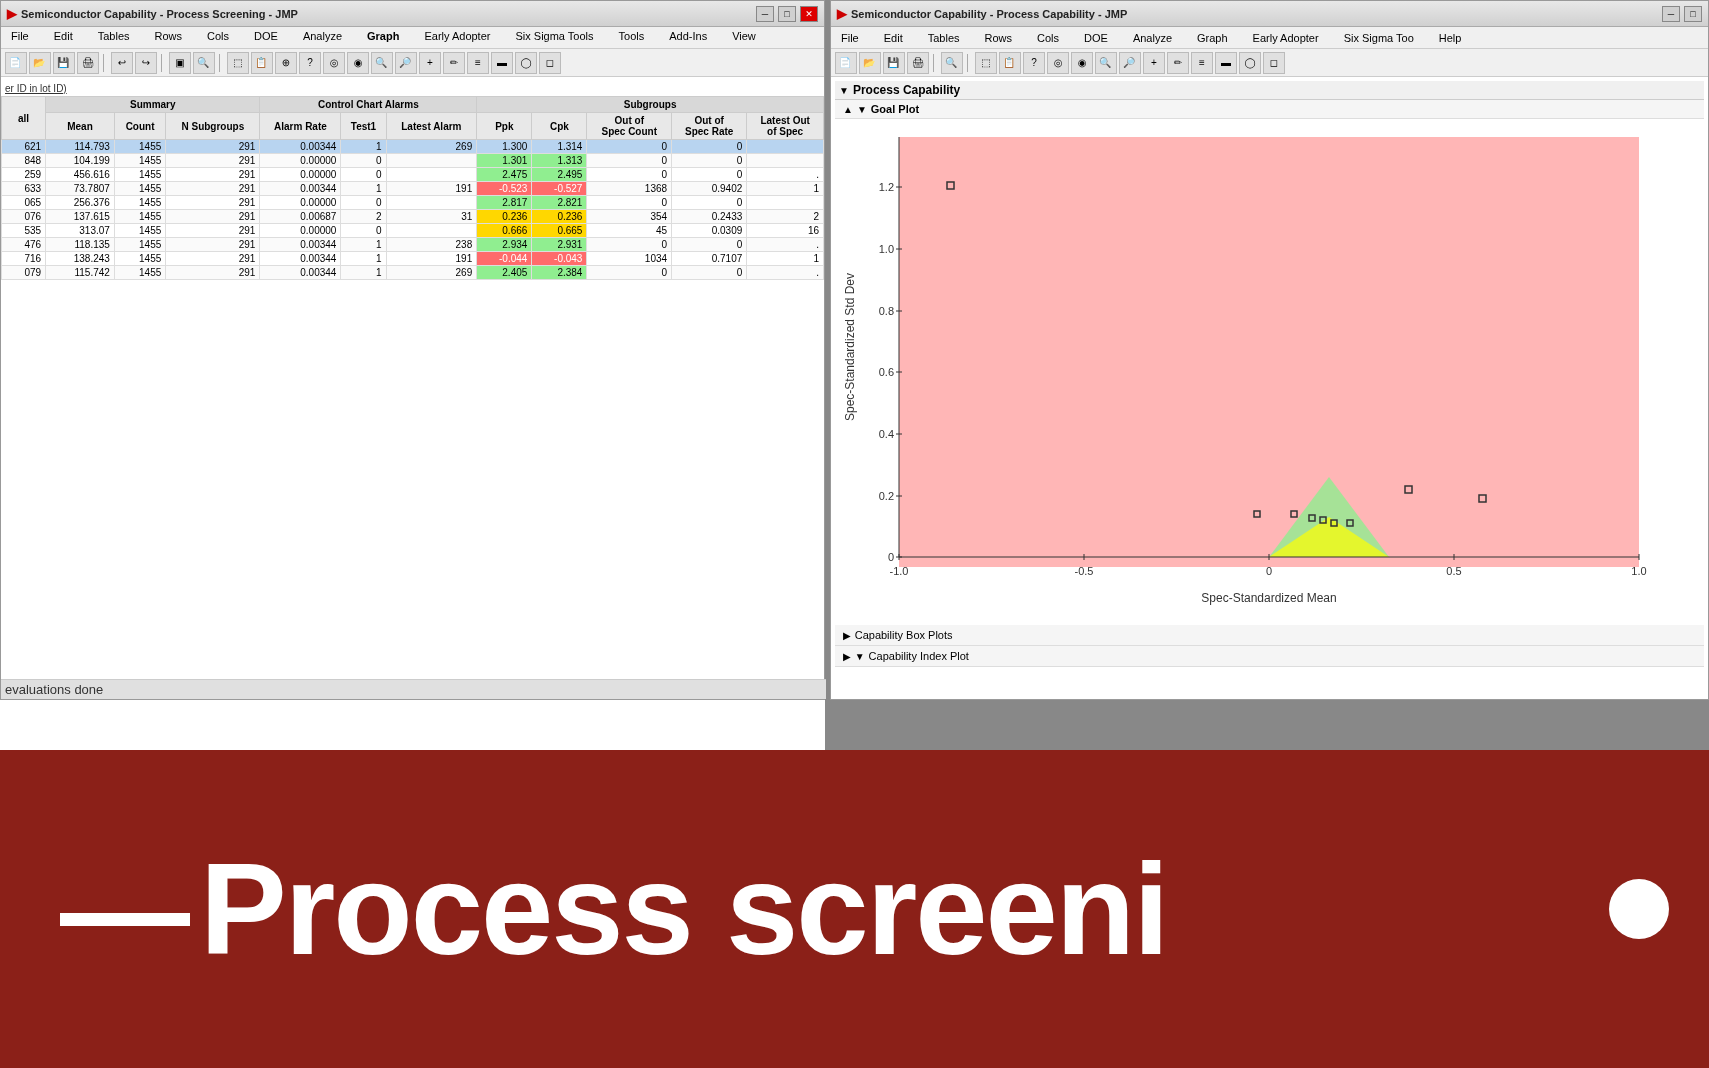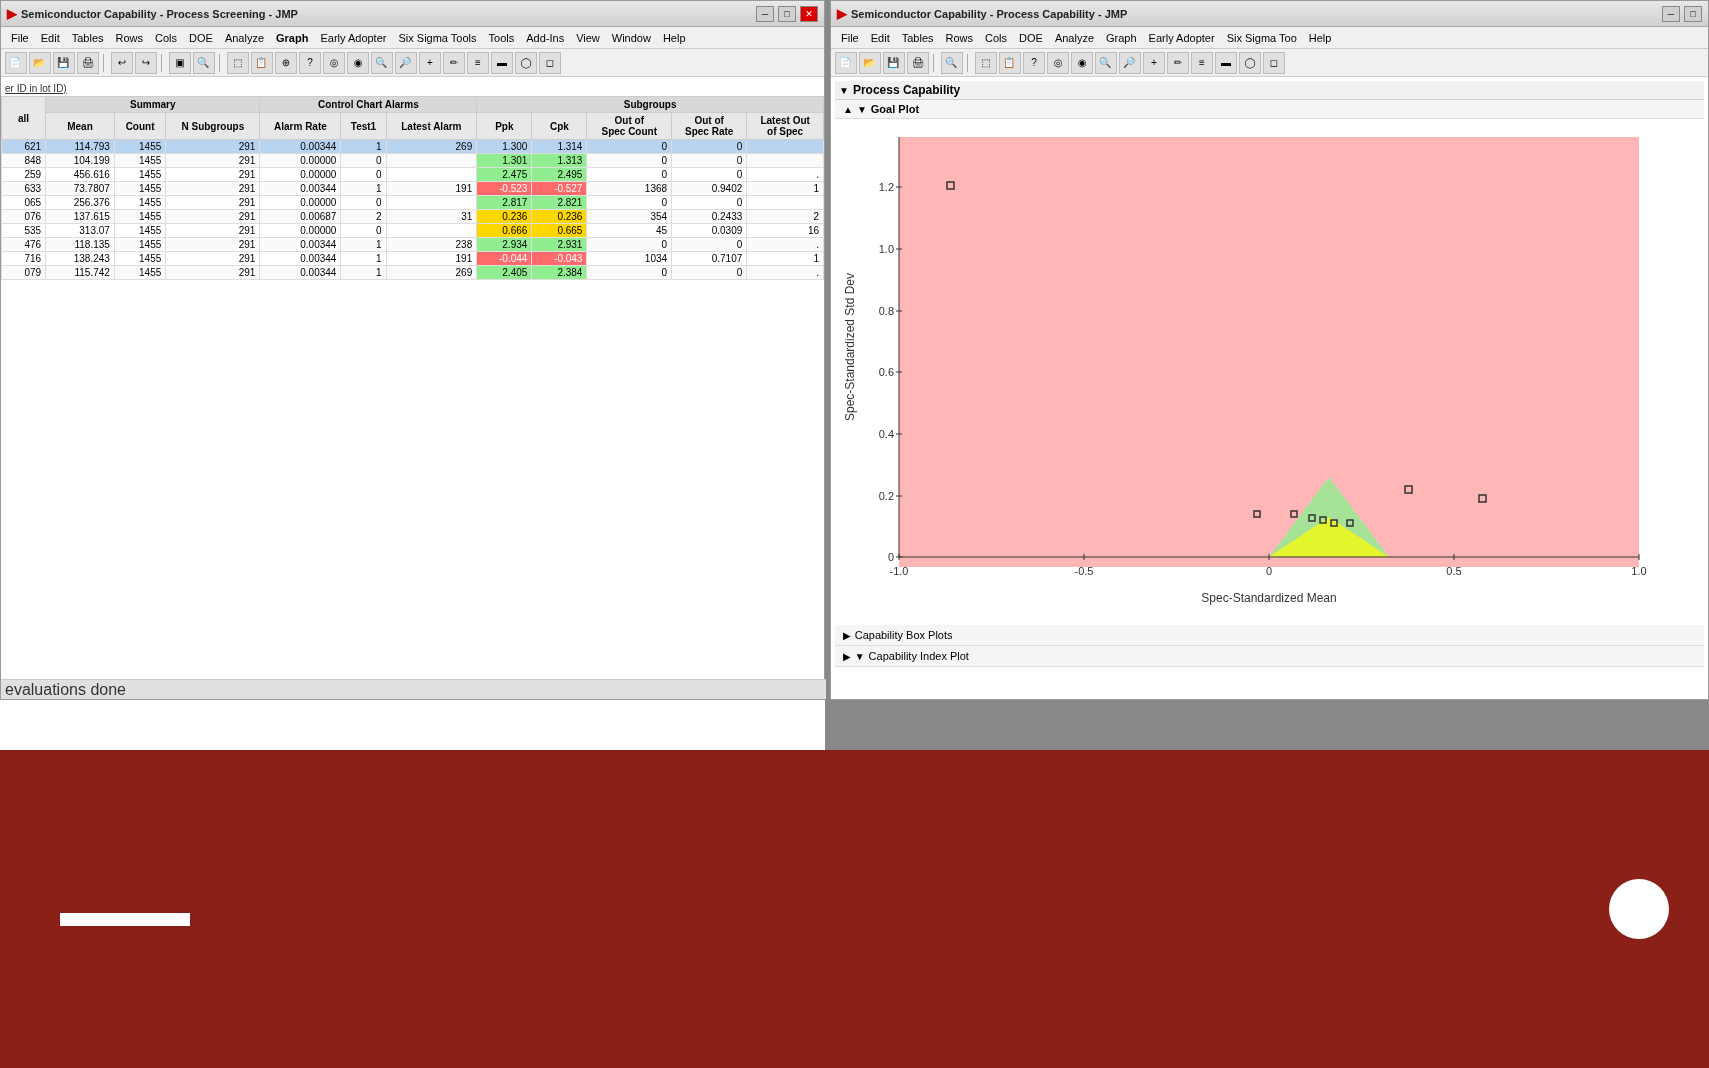--- a/index.html
+++ b/index.html
@@ -27,21 +27,21 @@
       display: flex; align-items: center; justify-content: space-between;
       background: linear-gradient(to bottom, #e8e8e8, #d0d0d0);
       padding: 3px 6px; height: 26px;
       border-bottom: 1px solid #aaa;
     }
     .title-bar-left { display: flex; align-items: center; gap: 4px; font-size: 11px; font-weight: bold; color: #222; }
     .title-bar-controls { display: flex; gap: 4px; }
     .tb-btn { width: 18px; height: 16px; background: #d0d0d0; border: 1px solid #888; font-size: 9px; display: flex; align-items: center; justify-content: center; cursor: pointer; }
 
     .menu-bar {
-      display: flex; align-items: center; gap: 0;
+      display: flex; align-items: center; gap: 13px;
       background: #f0f0f0; padding: 1px 4px; height: 22px;
       border-bottom: 1px solid #ccc; flex-wrap: wrap;
     }
     .menu-item { padding: 2px 6px; font-size: 11px; cursor: pointer; color: #000; }
 
     .toolbar {
       display: flex; align-items: center; gap: 2px;
       background: #f0f0f0; padding: 2px 4px; height: 28px;
       border-bottom: 1px solid #ccc;
     }
@@ -140,21 +140,21 @@
       transform: translateY(-50%);
       width: 60px; height: 60px;
       border-radius: 50%; background: white;
     }
 
     .status-bar {
       position: absolute;
       left: 0; bottom: 0;
       width: 825px; height: 20px;
       background: #e0e0e0; border-top: 1px solid #ccc;
-      font-size: 16px; padding: 2px 4px; color: #333;
+      font-size: 13px; padding: 2px 4px; color: #333;
       display: flex; align-items: center;
     }
 
     .capability-box-section {
       display: flex; align-items: center; gap: 4px;
       padding: 4px 8px; background: #f5f5f5;
       border-bottom: 1px solid #ddd; cursor: pointer;
     }
 
     .cap-index-section {
@@ -551,14 +551,15 @@
 
   </div>
 </div>
 
 <div class="overlay-left">
   <span class="chinese-text">JMP教學指南</span>
 </div>
 
 <div class="bottom-banner">
   <span class="banner-dash">—</span>
+  <span class="banner-text">Process screeni</span>
   <div class="white-circle"></div>
 </div>
 
 </body></html>

